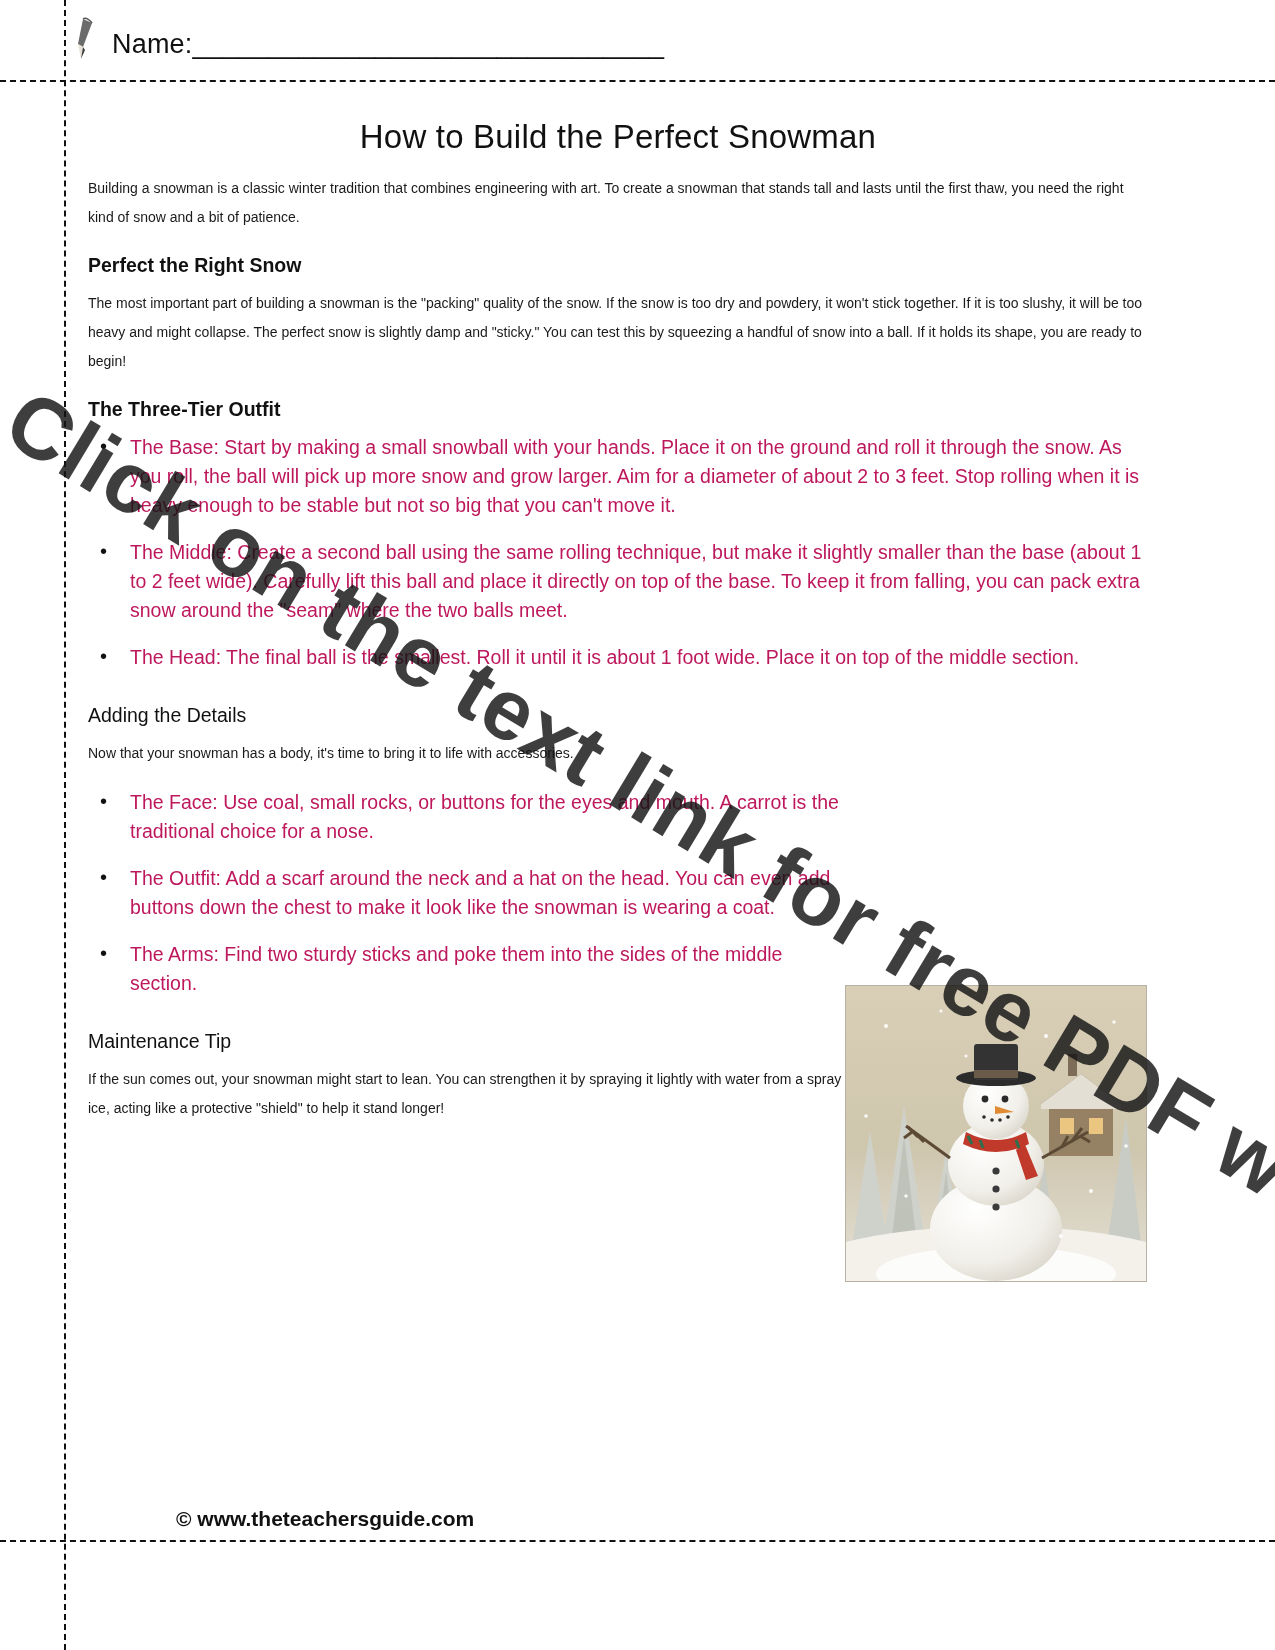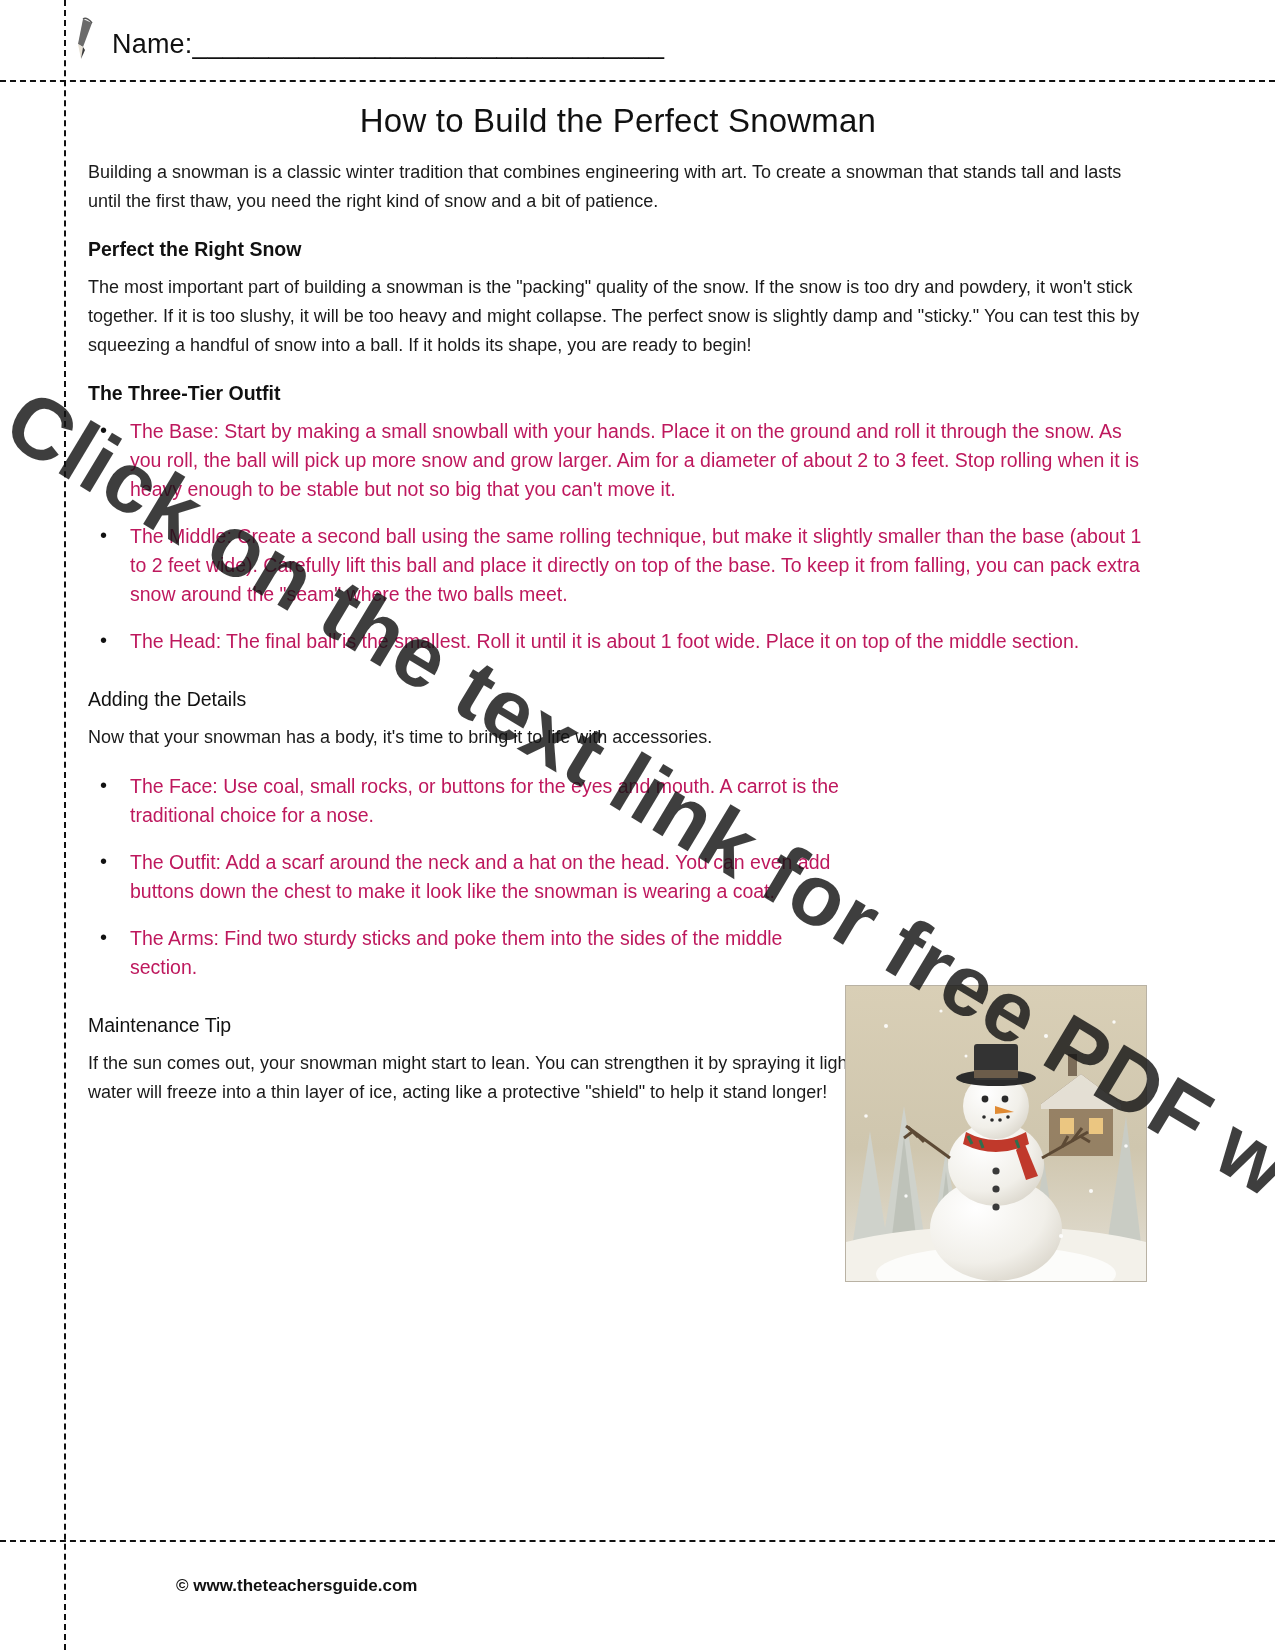--- a/index.html
+++ b/index.html
@@ -59,36 +59,36 @@
     font-family: "Liberation Sans", sans-serif;
     font-size: 27px;
     color: #111;
     letter-spacing: 0.2px;
     white-space: nowrap;
   }
 
   
   .content {
     position: absolute;
-    top: 96px;
+    top: 112px;
     left: 88px;
     width: 1060px;
   }
   h1.doc-title {
     font-family: "Liberation Sans", sans-serif;
     font-weight: normal;
     font-size: 33px;
     text-align: center;
     margin: 6px 0 18px 0;
     color: #111;
     letter-spacing: 0.2px;
   }
   p.body-text {
     font-family: "Liberation Sans", sans-serif;
-    font-size: 18px;
+    font-size: 14px;
     line-height: 29px;
     margin: 0 0 20px 0;
     color: #1a1a1a;
   }
   h2.section-strong {
     font-family: "Liberation Sans", sans-serif;
     font-size: 19.5px;
     font-weight: bold;
     margin: 22px 0 12px 0;
     color: #111;
@@ -156,24 +156,24 @@
     font-weight: bold;
     color: rgba(20,20,20,0.82);
     white-space: nowrap;
     letter-spacing: 1px;
   }
 
   
   .footer {
     position: absolute;
     left: 176px;
-    top: 1576px;
+    top: 1507px;
     font-family: "Liberation Sans", sans-serif;
     font-weight: bold;
-    font-size: 17px;
+    font-size: 21px;
     color: #111;
   }
 </style>
 </head>
 <body>
 
 <div class="page">
 
   <div class="name-row">
     <span class="pencil-icon">

